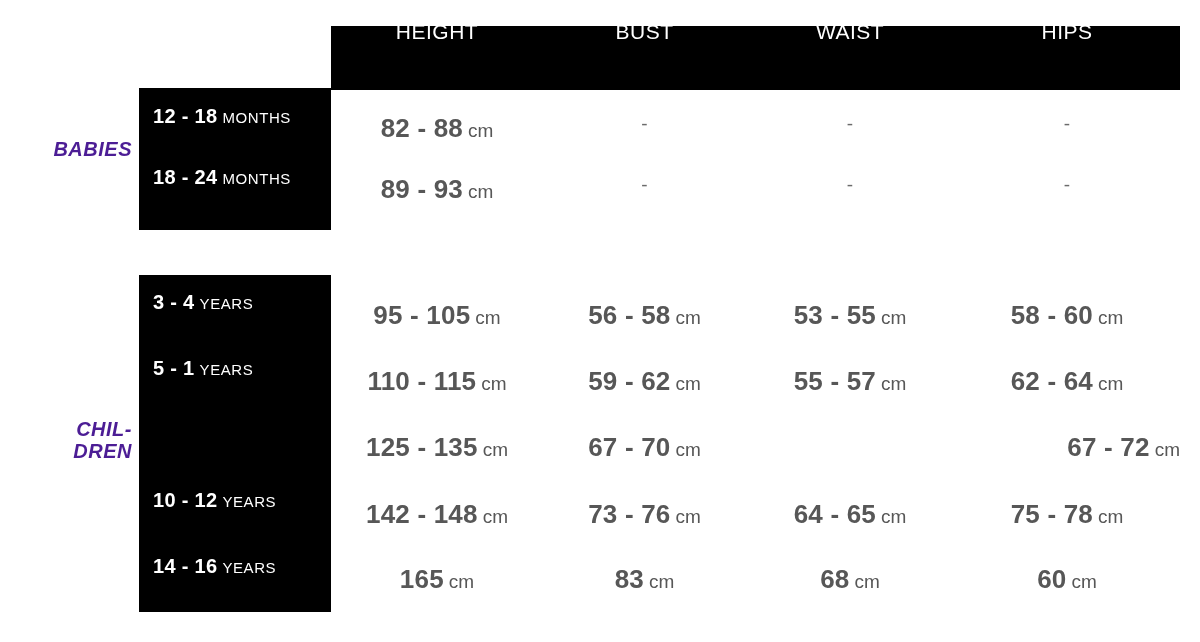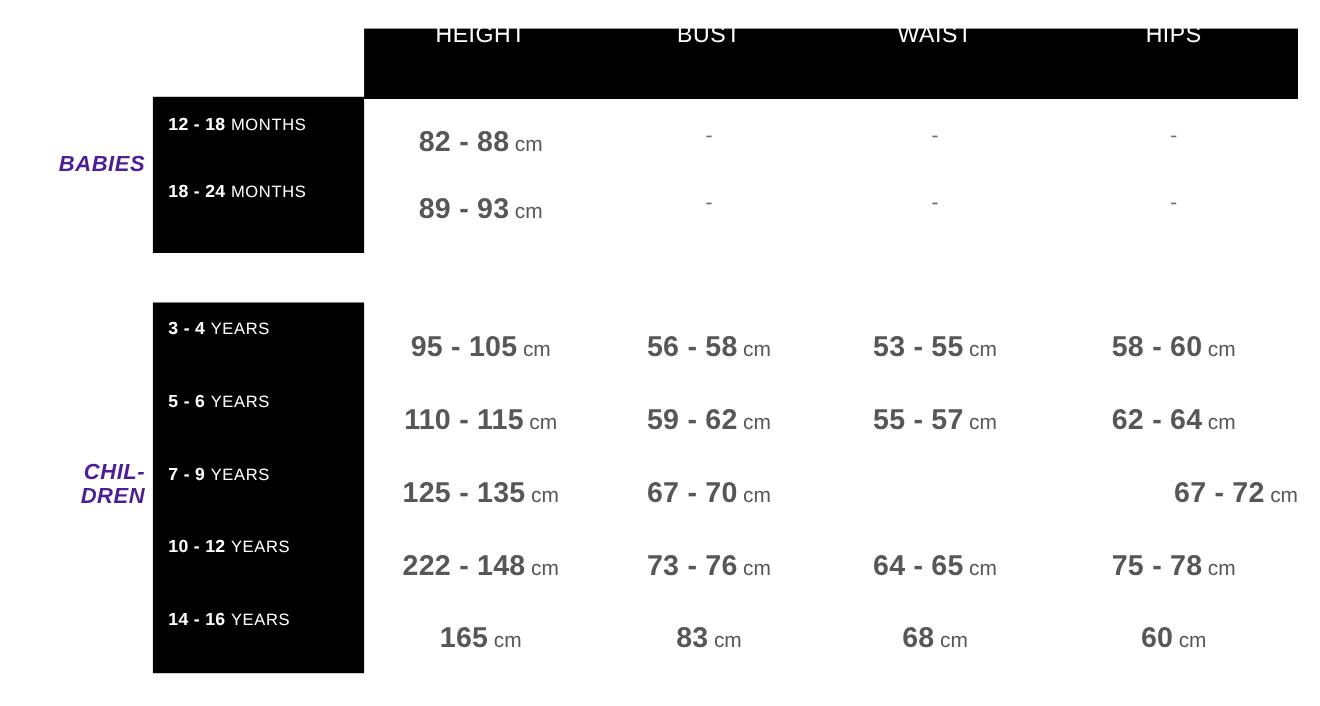--- a/index.html
+++ b/index.html
@@ -85,21 +85,21 @@
 
   
   .age-row {
     position: absolute;
     left: 153px;
     width: 178px;
     color: #ffffff;
     white-space: nowrap;
   }
   .age-range {
-    font-size: 16px;
+    font-size: 20px;
     font-weight: bold;
     letter-spacing: 0.3px;
   }
   .age-unit {
     font-size: 15px;
     letter-spacing: 0.6px;
     margin-left: 5px;
   }
 
   
@@ -187,53 +187,50 @@
     <span class="meas-val">56 - 58</span><span class="meas-unit">cm</span>
   </div>
   <div class="meas-cell" style="left:746px; top:300px; width:208px;">
     <span class="meas-val">53 - 55</span><span class="meas-unit">cm</span>
   </div>
   <div class="meas-cell" style="left:954px; top:300px; width:226px;">
     <span class="meas-val">58 - 60</span><span class="meas-unit">cm</span>
   </div>
 
   <div class="age-row" style="top:357px;">
-    <span class="age-range">5 - 6</span><span class="age-unit">YEARS</span>
+    <span class="age-range">5 - 1</span><span class="age-unit">YEARS</span>
   </div>
   <div class="meas-cell" style="left:331px; top:366px; width:212px;">
     <span class="meas-val">110 - 115</span><span class="meas-unit">cm</span>
   </div>
   <div class="meas-cell" style="left:543px; top:366px; width:203px;">
     <span class="meas-val">59 - 62</span><span class="meas-unit">cm</span>
   </div>
   <div class="meas-cell" style="left:746px; top:366px; width:208px;">
     <span class="meas-val">55 - 57</span><span class="meas-unit">cm</span>
   </div>
   <div class="meas-cell" style="left:954px; top:366px; width:226px;">
     <span class="meas-val">62 - 64</span><span class="meas-unit">cm</span>
   </div>
 
-  <div class="age-row" style="top:423px;">
-    <span class="age-range">7 - 9</span><span class="age-unit">YEARS</span>
-  </div>
   <div class="meas-cell" style="left:331px; top:432px; width:212px;">
     <span class="meas-val">125 - 135</span><span class="meas-unit">cm</span>
   </div>
   <div class="meas-cell" style="left:543px; top:432px; width:203px;">
     <span class="meas-val">67 - 70</span><span class="meas-unit">cm</span>
   </div>
   <div class="meas-cell" style="left:954px; top:432px; width:226px;text-align:right;">
     <span class="meas-val">67 - 72</span><span class="meas-unit">cm</span>
   </div>
 
   <div class="age-row" style="top:489px;">
     <span class="age-range">10 - 12</span><span class="age-unit">YEARS</span>
   </div>
   <div class="meas-cell" style="left:331px; top:499px; width:212px;">
-    <span class="meas-val">222 - 148</span><span class="meas-unit">cm</span>
+    <span class="meas-val">142 - 148</span><span class="meas-unit">cm</span>
   </div>
   <div class="meas-cell" style="left:543px; top:499px; width:203px;">
     <span class="meas-val">73 - 76</span><span class="meas-unit">cm</span>
   </div>
   <div class="meas-cell" style="left:746px; top:499px; width:208px;">
     <span class="meas-val">64 - 65</span><span class="meas-unit">cm</span>
   </div>
   <div class="meas-cell" style="left:954px; top:499px; width:226px;">
     <span class="meas-val">75 - 78</span><span class="meas-unit">cm</span>
   </div>

